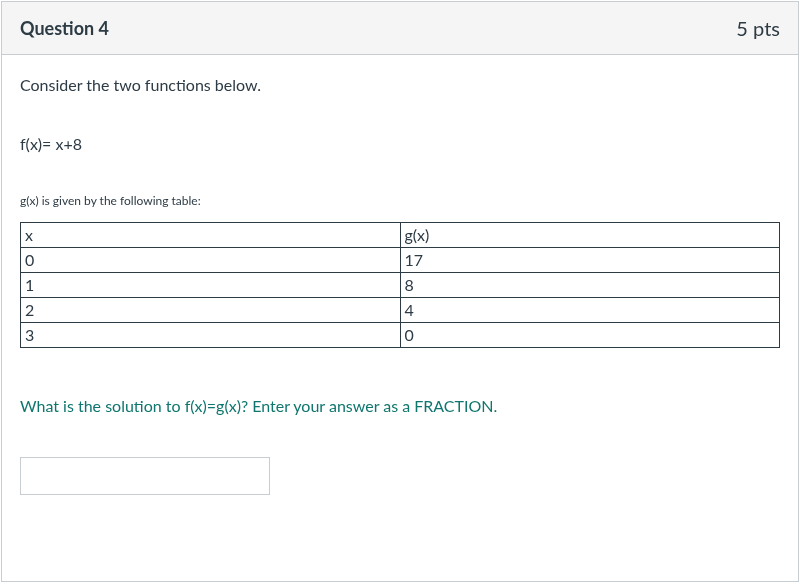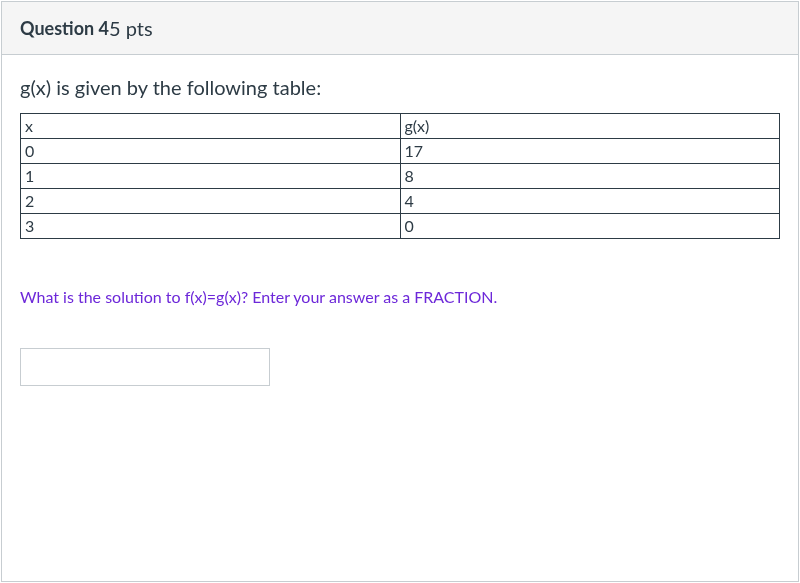--- a/index.html
+++ b/index.html
@@ -19,21 +19,21 @@
       border: 1px solid #c7cdd1;
       width: 798px;
       height: 581px;
       margin: 1px;
     }
     .question-header {
       background: #f5f5f5;
       border-bottom: 1px solid #c7cdd1;
       padding: 14px 18px;
       display: flex;
-      justify-content: flex-start;
+      justify-content: space-between;
       align-items: center;
     }
     .question-title {
       font-weight: 700;
       font-size: 18px;
       color: #2d3b45;
     }
     .question-points {
       font-size: 20px;
       color: #2d3b45;
@@ -46,40 +46,40 @@
       font-size: 16px;
       color: #2d3b45;
     }
     .function-def {
       margin-bottom: 40px;
       font-size: 16px;
       color: #2d3b45;
     }
     .table-intro {
       margin-bottom: 14px;
-      font-size: 20px;
+      font-size: 12px;
       color: #2d3b45;
     }
     .data-table {
       width: 100%;
       border-collapse: collapse;
       margin-bottom: 48px;
     }
     .data-table td {
       border: 1px solid #2d3b45;
       padding: 2px 4px;
       font-size: 16px;
       text-align: left;
       width: 50%;
       height: 24px;
       line-height: 20px;
     }
     .final-prompt {
       font-size: 16px;
-      color: #6d28d9;
+      color: #0f766e;
       margin-bottom: 42px;
     }
     .answer-input {
       width: 250px;
       height: 38px;
       border: 1px solid #c7cdd1;
       padding: 6px 10px;
       font-size: 16px;
       font-family: inherit;
       color: #2d3b45;
@@ -88,20 +88,22 @@
   </style>
 </head>
 <body>
 
 <div class="question-container">
   <div class="question-header">
     <span class="question-title">Question 4</span>
     <span class="question-points">5 pts</span>
   </div>
   <div class="question-body">
+    <div class="prompt-text">Consider the two functions below.</div>
+    <div class="function-def">f(x)= x+8</div>
     <div class="table-intro">g(x) is given by the following table:</div>
     <table class="data-table">
       <tbody>
           <tr>
         <td>x</td>
         <td>g(x)</td>
       </tr>
       <tr>
         <td>0</td>
         <td>17</td>

